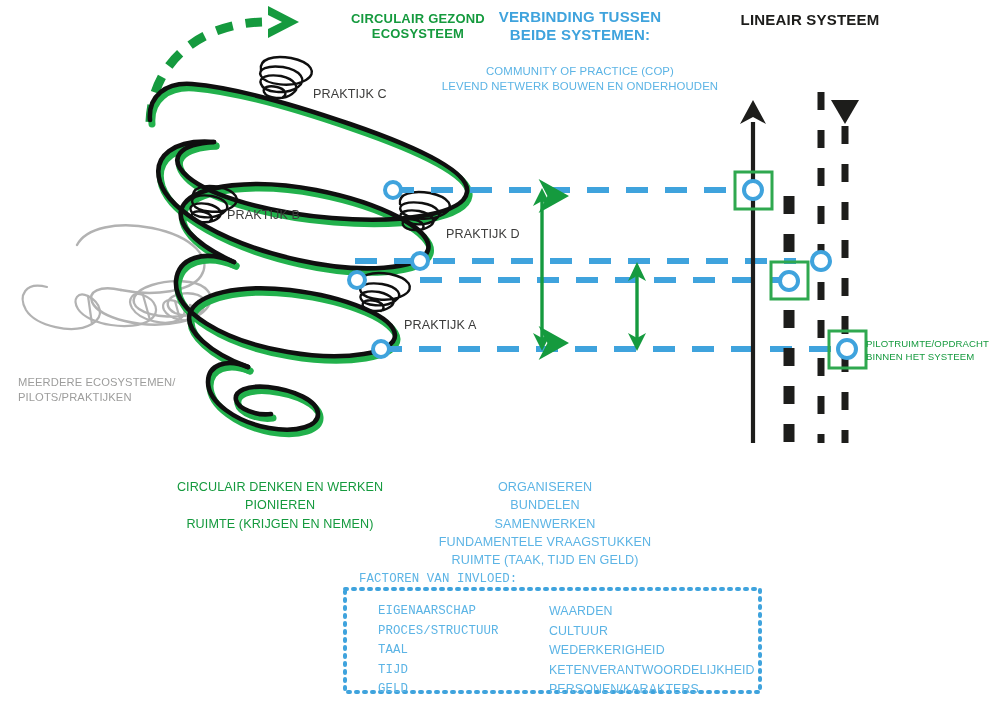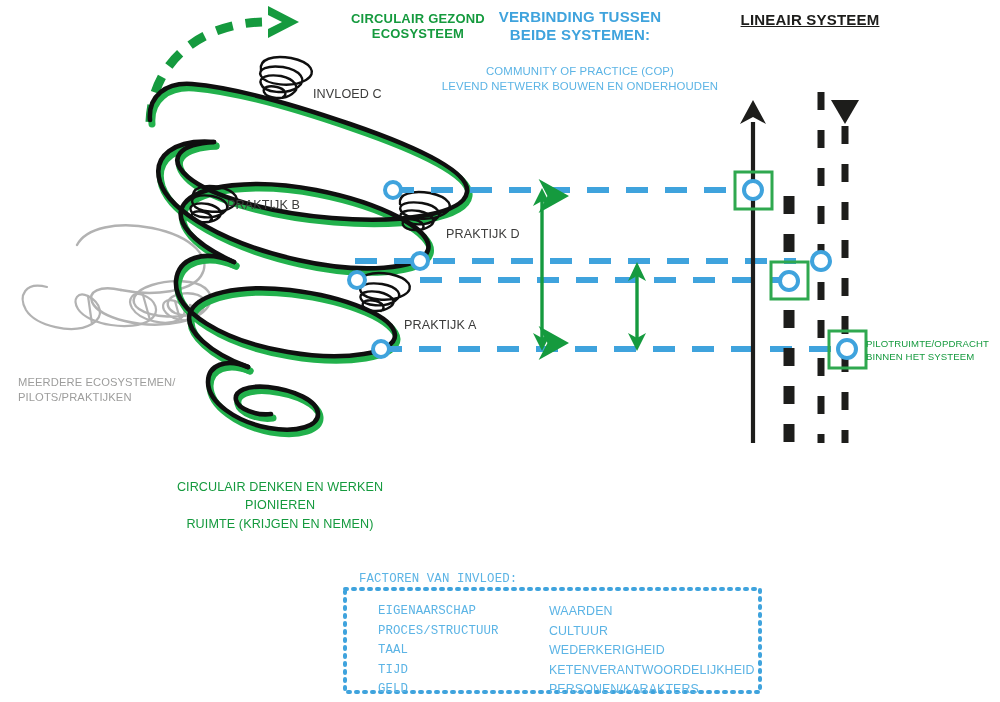--- a/index.html
+++ b/index.html
@@ -234,40 +234,45 @@
 
   <div class="lbl hdr-green" style="left:303px;top:11px;width:230px;">CIRCULAIR GEZOND
 ECOSYSTEEM</div>
 
   <div class="lbl hdr-blue" style="left:440px;top:8px;width:280px;">VERBINDING TUSSEN
 BEIDE SYSTEMEN:</div>
 
   <div class="lbl sub-blue" style="left:440px;top:64px;width:280px;">COMMUNITY OF PRACTICE (COP)
 LEVEND NETWERK BOUWEN EN ONDERHOUDEN</div>
 
-  <div class="lbl hdr-black" style="left:700px;top:11px;width:220px;text-decoration:underline;">LINEAIR SYSTEEM</div>
-
-  <div class="lbl prak" style="left:313px;top:87px;">INVLOED C</div>
-
-  <div class="lbl prak" style="left:227px;top:198px;">PRAKTIJK B</div>
+  <div class="lbl hdr-black" style="left:700px;top:11px;width:220px;">LINEAIR SYSTEEM</div>
+
+  <div class="lbl prak" style="left:313px;top:87px;">PRAKTIJK C</div>
+
+  <div class="lbl prak" style="left:227px;top:208px;">PRAKTIJK B</div>
 
   <div class="lbl prak" style="left:446px;top:227px;">PRAKTIJK D</div>
 
   <div class="lbl prak" style="left:404px;top:318px;">PRAKTIJK A</div>
 
   <div class="lbl gray-note" style="left:18px;top:375px;width:190px;">MEERDERE ECOSYSTEMEN/
 PILOTS/PRAKTIJKEN</div>
 
   <div class="lbl pilot-green" style="left:866px;top:338px;width:130px;">PILOTRUIMTE/OPDRACHT
 BINNEN HET SYSTEEM</div>
 
   <div class="lbl foot-green" style="left:155px;top:478px;width:250px;">CIRCULAIR DENKEN EN WERKEN
 PIONIEREN
 RUIMTE (KRIJGEN EN NEMEN)</div>
 
+  <div class="lbl foot-blue" style="left:410px;top:478px;width:270px;">ORGANISEREN
+BUNDELEN
+SAMENWERKEN
+FUNDAMENTELE VRAAGSTUKKEN
+RUIMTE (TAAK, TIJD EN GELD)</div>
 
 
   <div class="lbl fac-title" style="left:359px;top:572px;font-family:Liberation Mono, monospace;">FACTOREN VAN INVLOED:</div>
 
   <div class="lbl fac-col" style="left:378px;top:602px;font-family:Liberation Mono, monospace;">EIGENAARSCHAP
 PROCES/STRUCTUUR
 TAAL
 TIJD
 GELD</div>
 

